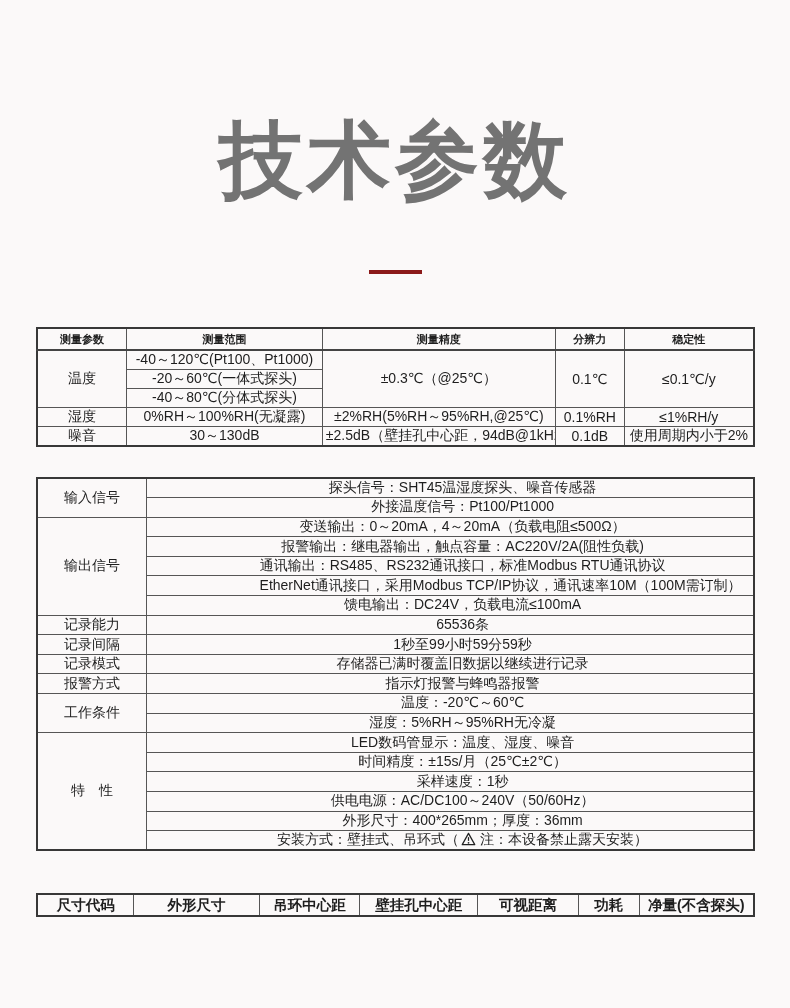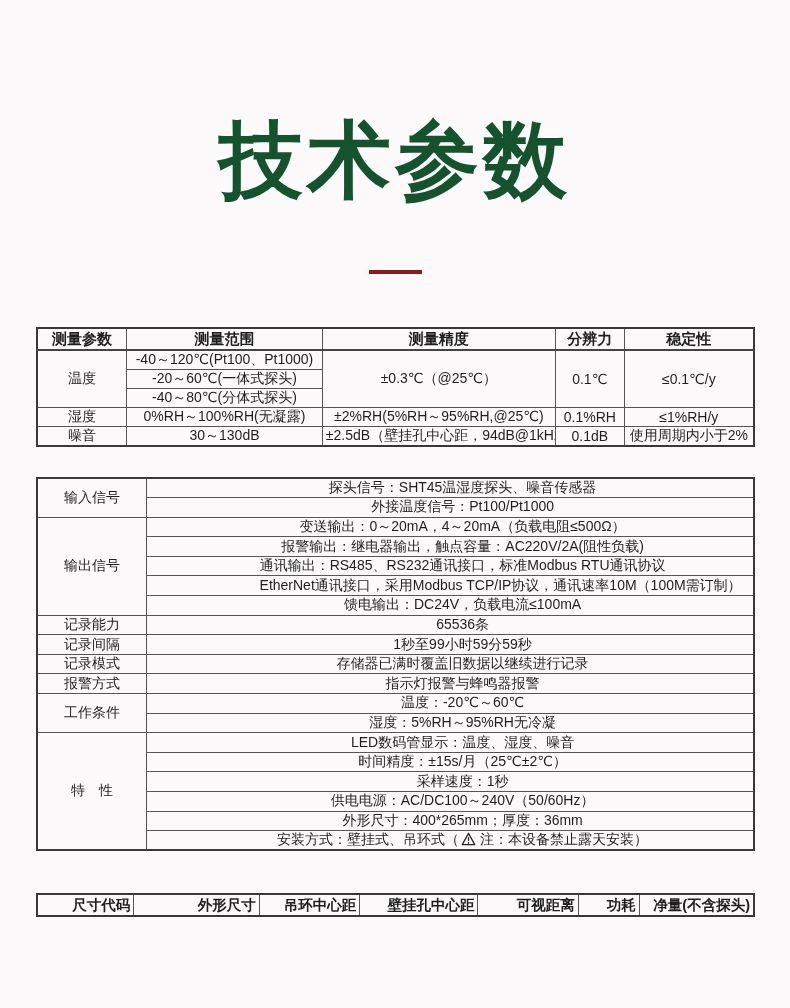--- a/index.html
+++ b/index.html
@@ -7,57 +7,57 @@
   body {
     background:#fbf9f9;
     font-family:"Liberation Sans","DejaVu Sans",sans-serif;
     color:#1e1e1e;
     position:relative;
     overflow:hidden;
   }
   .page-title {
     position:absolute; top:118px; left:0; width:790px;
     text-align:center; font-size:84px; line-height:1;
-    font-weight:bold; letter-spacing:4px; color:#14532d;
+    font-weight:bold; letter-spacing:4px; color:#737373;
     white-space:nowrap;
   }
   .title-underline {
     position:absolute; top:270px; left:369px;
     width:53px; height:4px; background:#8b1a1a;
   }
   table {
     position:absolute; left:36px; width:719px;
     border-collapse:collapse; table-layout:fixed;
     border:2px solid #383838;
   }
   td, th {
     border:1px solid #565656;
     font-size:14px; font-weight:normal;
     white-space:nowrap; overflow:hidden;
     text-align:center; vertical-align:middle;
     padding:0 3px;
   }
-  th { font-weight:bold; font-size:15px; }
+  th { font-weight:bold; font-size:11px; }
 
   
   .t1 { top:327px; }
   .t1 th { height:22px; border-bottom:2px solid #444; }
   .t1 td { height:19px; }
 
   
   .t2 { top:477px;border-radius:32px; }
   .t2 td { height:19.6px; }
   .t2 .label { text-align:center; }
   .t2 .content { text-align:center; padding-left:28px; }
   .t2 .indent { padding-left:104px; }
   .warn-icon { display:inline-block; vertical-align:-2px; margin:0 4px 0 2px; }
 
   
   .t3 { top:893px; }
-  .t3 th { height:22px; font-size:14.5px;text-align:right; }
+  .t3 th { height:22px; font-size:14.5px; }
   .t3 td { height:21px; }
 </style>
 </head>
 <body>
 
 <div class="page-title">技术参数</div>
 <div class="title-underline"></div>
 
 <table class="t1">
   <colgroup>

